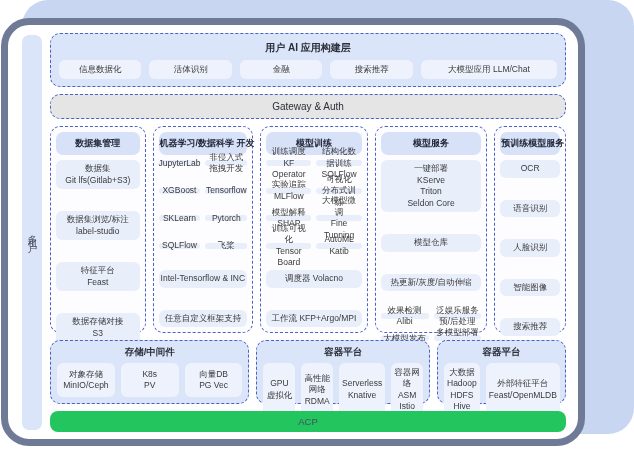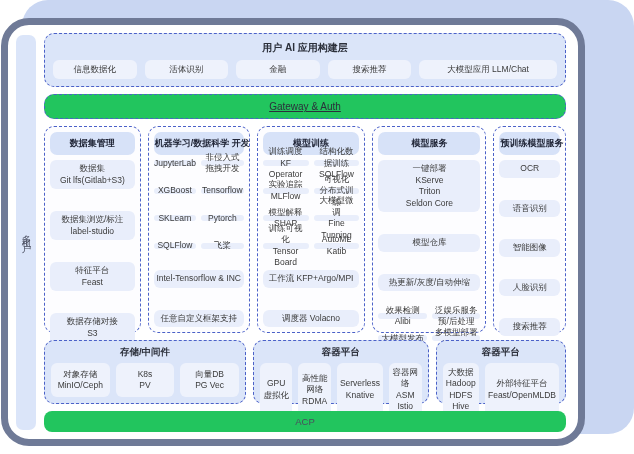--- a/index.html
+++ b/index.html
@@ -10,21 +10,21 @@
     color:#3a3a3a;
   }
   .back-card{
     position:absolute;left:22px;top:0;width:612px;height:434px;
     background:#c9d6f2;border-radius:26px;
   }
   .main-card{
     position:absolute;left:1px;top:18px;width:584px;height:428px;
     box-sizing:border-box;background:#ffffff;
     border:7px solid #6f7a97;border-radius:28px;
-    display:flex;padding:8px 12px 7px 0;gap:8px;
+    display:flex;padding:8px 12px 7px 6px;gap:8px;
   }
   .tenant-strip{
     flex:none;width:20px;margin:2px 0 2px 8px;
     background:#dbe5f9;border-radius:7px;
     display:flex;align-items:center;justify-content:center;
   }
   .tenant-strip span{
     writing-mode:vertical-lr;letter-spacing:4px;
     font-size:9.5px;color:#44485a;
   }
@@ -37,22 +37,22 @@
   }
   .app-items{display:flex;gap:8px;}
   .chip{
     background:#eef2fc;border-radius:6px;padding:4px 3px;
     font-size:8.5px;color:#3a3a3a;text-align:center;flex:1;
     white-space:pre-line;line-height:1.35;
     display:flex;align-items:center;justify-content:center;
   }
   .chip.wide{flex:1.7;}
   .gateway{
-    background:#22c55e;text-align:center;font-size:10px;color:#2b2f3a;
-    padding:6px 0;flex:none;text-decoration:underline;
+    background:#e5e5e5;text-align:center;font-size:10px;color:#2b2f3a;
+    padding:6px 0;flex:none;
   }
   .cols{display:flex;gap:7px;flex:1;min-height:0;}
   .col{
     background:#fdfdff;padding:5px;display:flex;flex-direction:column;gap:5px;
     min-width:0;
   }
   .col-1{flex:98 1 0;}
   .col-2{flex:104 1 0;}
   .col-3{flex:112 1 0;}
   .col-4{flex:118 1 0;}
@@ -178,22 +178,22 @@
 SHAP</div>
             <div class="box">大模型微调
 Fine Tunning</div>
           </div>
           <div class="duo">
             <div class="box">训练可视化
 Tensor Board</div>
             <div class="box">AutoML
 Katib</div>
           </div>
+          <div class="box">调度器 Volacno</div>
           <div class="box">工作流 KFP+Argo/MPI</div>
-          <div class="box">调度器 Volacno</div>
         </div>
       </div>
 
       <div class="dashed col col-4">
         <div class="col-header">模型服务</div>
         <div class="col-items">
           <div class="box">一键部署
 KServe
 Triton
 Seldon Core</div>
@@ -211,22 +211,22 @@
 KServe</div>
           </div>
         </div>
       </div>
 
       <div class="dashed col col-5">
         <div class="col-header">预训练模型服务</div>
         <div class="col-items">
           <div class="box">OCR</div>
           <div class="box">语音识别</div>
+          <div class="box">人脸识别</div>
           <div class="box">智能图像</div>
-          <div class="box">人脸识别</div>
           <div class="box">搜索推荐</div>
         </div>
       </div>
 
     </div>
 
     <div class="bottom-row">
 
       <div class="dashed bpanel bp-1">
         <div class="panel-title">存储/中间件</div>

